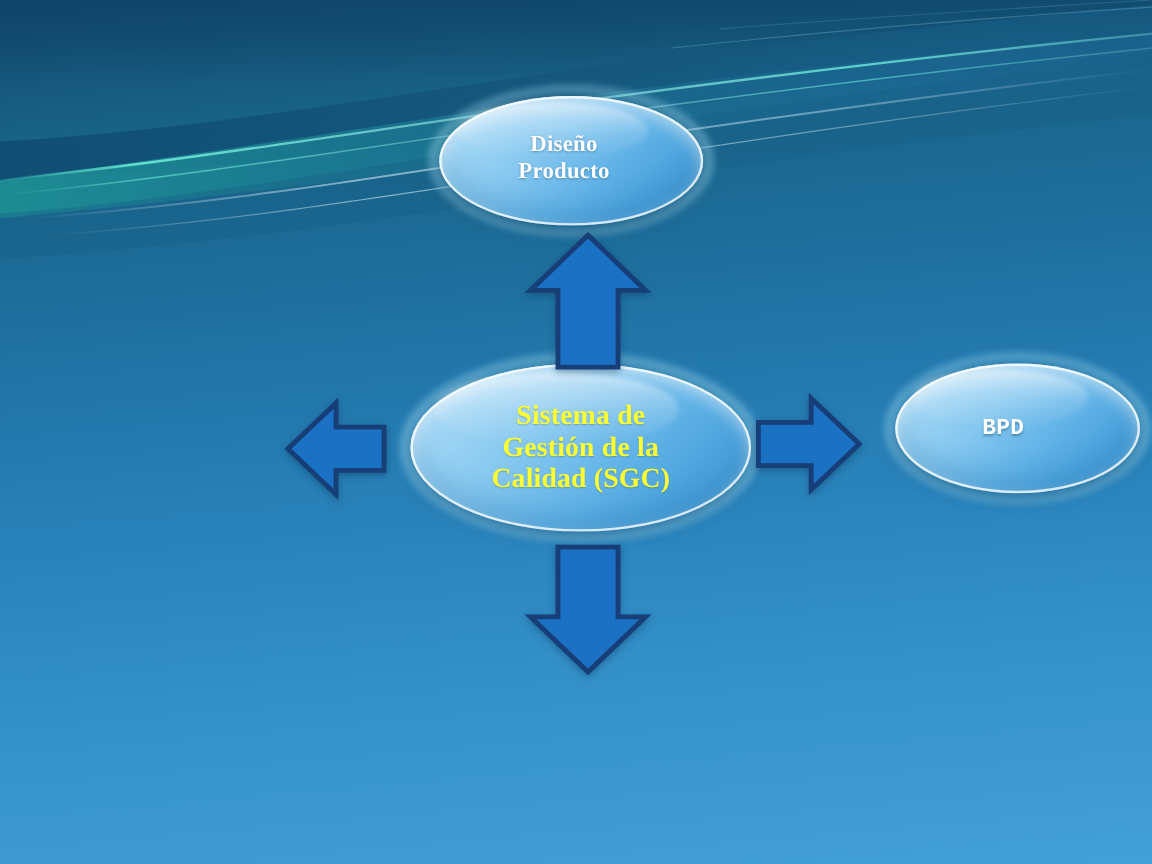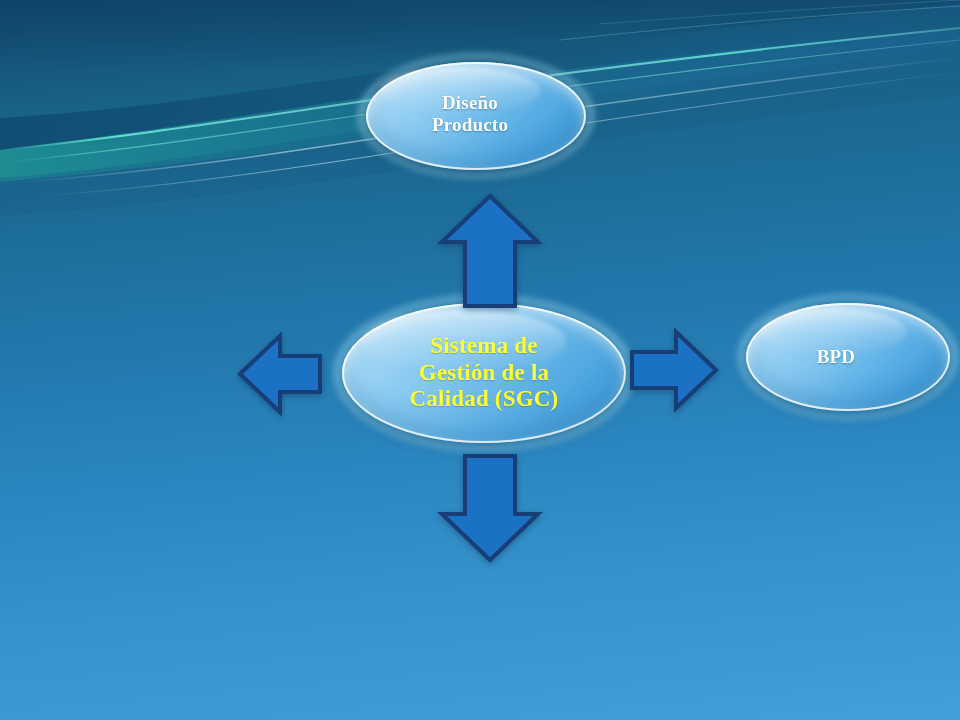--- a/index.html
+++ b/index.html
@@ -98,24 +98,24 @@
     left: 342px;  top: 303px;
     width: 284px; height: 140px; justify-content: center;
   }
   #node-center .label {
     color: #ffff33;
     font-size: 23px;
     text-shadow: 0 1px 1px rgba(40,90,10,0.30);
   }
 
   
-  #node-top    { left: 366px; top: 62px;  width: 220px; height: 108px; }
+  #node-top    { left: 366px; top: 80px;  width: 220px; height: 108px; }
   #node-bottom { left: 368px; top: 568px; width: 222px; height: 104px; }
   #node-left   { left: 28px;  top: 305px; width: 206px; height: 112px; }
-  #node-right  { left: 746px; top: 303px; width: 204px; height: 108px; }
+  #node-right  { left: 746px; top: 303px; width: 204px; height: 108px; font-family: Liberation Mono, monospace; }
 
   .satellite .label {
     color: #ffffff;
     font-size: 19px;
     text-shadow: 0 1px 2px rgba(18,70,110,0.45);
   }
   #node-top .label    { transform: translate(-6px, -2px); }
   #node-left .label   { transform: translate(-24px, 0px); }
   #node-right .label  { transform: translate(-12px, 0px); }
   #node-bottom .label { transform: translate(-8px, 1px); }

